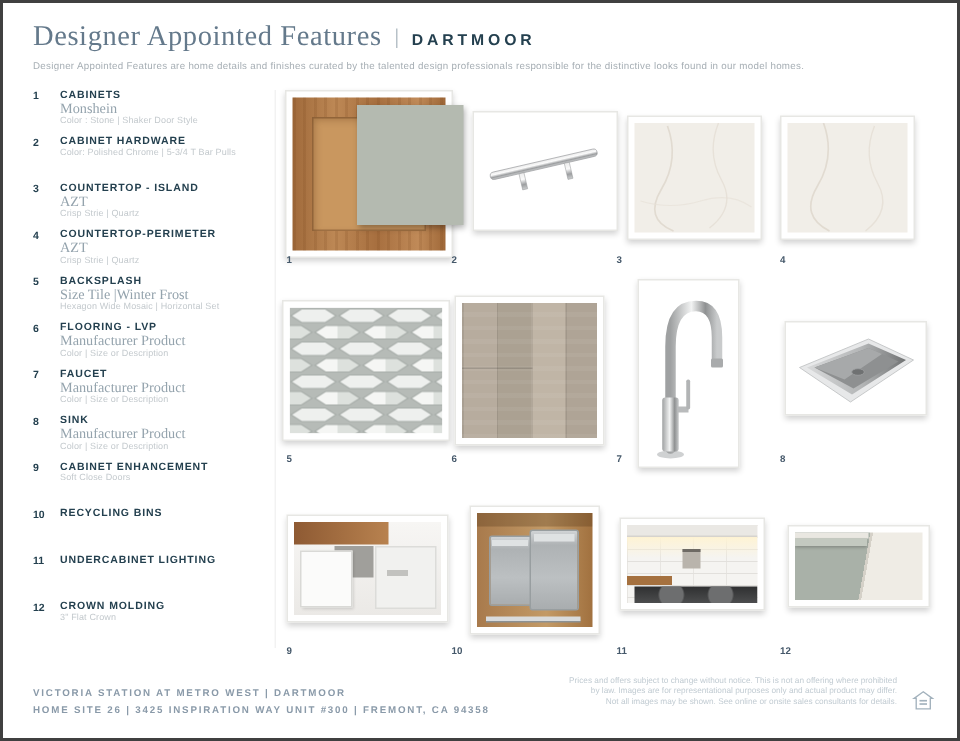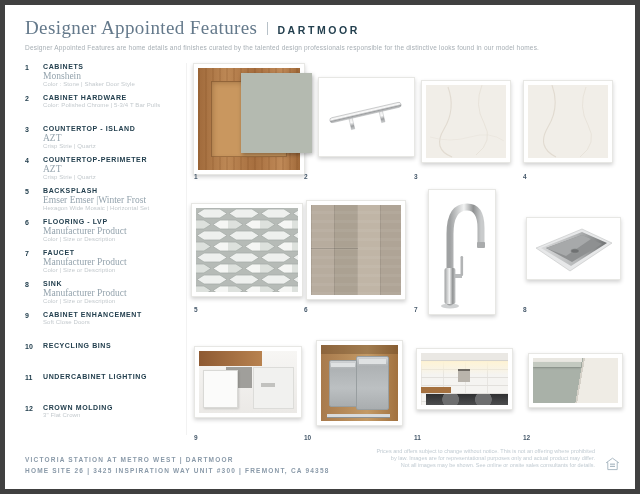--- a/index.html
+++ b/index.html
@@ -1,18 +1,18 @@
 <!DOCTYPE html>
 <html><head>
 <meta charset="utf-8">
 <style>
   * { margin:0; padding:0; box-sizing:border-box; }
   html,body { width:640px; height:494px; }
   body { font-family:"Liberation Sans", sans-serif; background:#f3f4f4; }
-  .page { position:absolute; inset:0; background:#fff; border:5px solid #404040; overflow:hidden; }
+  .page { position:absolute; inset:0; background:#fff; border:2px solid #404040; overflow:hidden; }
 
   
   .header { position:absolute; left:20px; top:12px; right:18px; }
   .title-row { display:flex; align-items:center; }
   .title { font-family:"Liberation Serif", serif; font-size:19px; color:#64798b; letter-spacing:.4px; }
   .title-bar { width:1px; height:13px; background:#b7c1c8; margin:0 9px 0 10px; }
   .kitchen { font-size:10.5px; font-weight:bold; letter-spacing:2.6px; color:#24404f; padding-top:3px; }
   .subtitle { margin-top:5px; font-size:6.5px; color:#a6aeb4; letter-spacing:.2px; }
 
   
@@ -135,21 +135,21 @@
         <div class="ftxt">
           <div class="fhead">COUNTERTOP-PERIMETER</div>
           <div class="fname">AZT</div>
           <div class="fdesc">Crisp Strie | Quartz</div>
         </div>
       </div>
     <div class="feat">
         <span class="fnum">5</span>
         <div class="ftxt">
           <div class="fhead">BACKSPLASH</div>
-          <div class="fname">Emser Emser |Winter Frost</div>
+          <div class="fname">Size Tile |Winter Frost</div>
           <div class="fdesc">Hexagon Wide Mosaic | Horizontal Set</div>
         </div>
       </div>
     <div class="feat">
         <span class="fnum">6</span>
         <div class="ftxt">
           <div class="fhead">FLOORING - LVP</div>
           <div class="fname">Manufacturer Product</div>
           <div class="fdesc">Color | Size or Description</div>
         </div>

